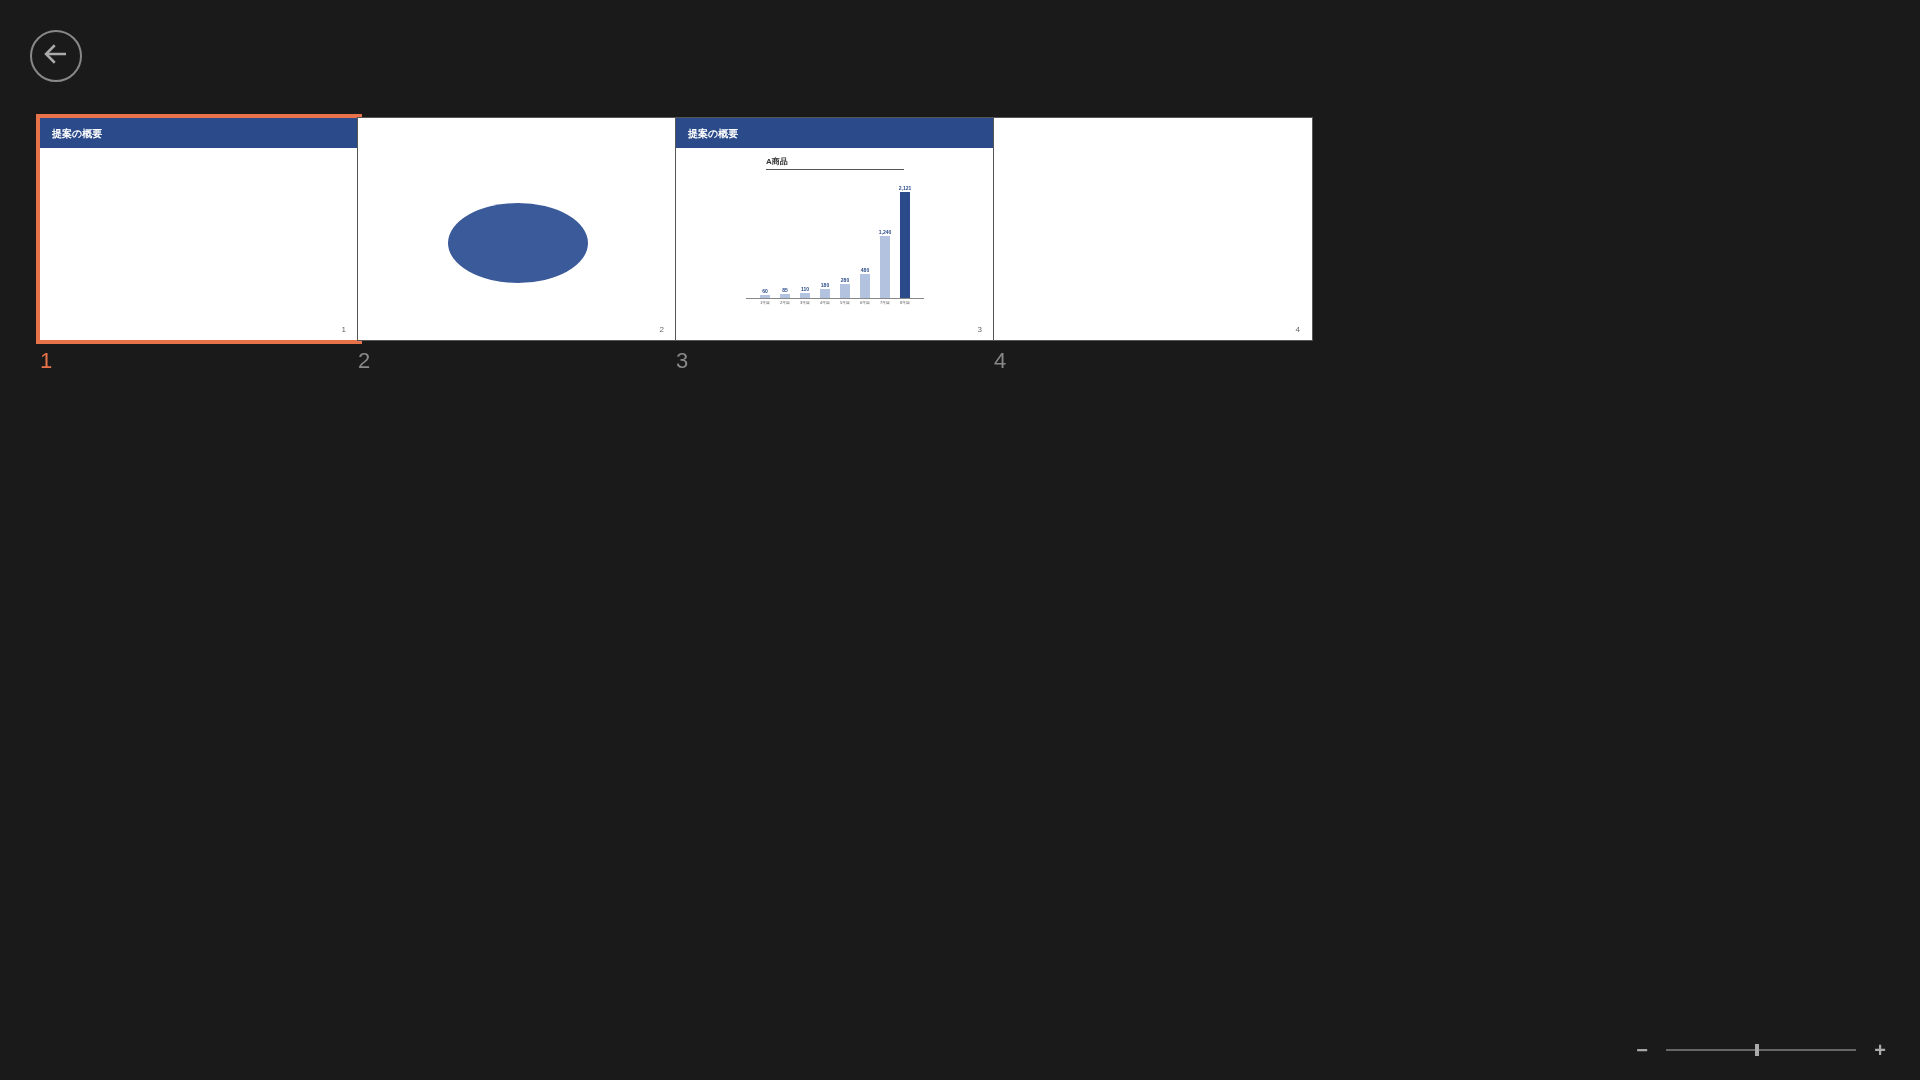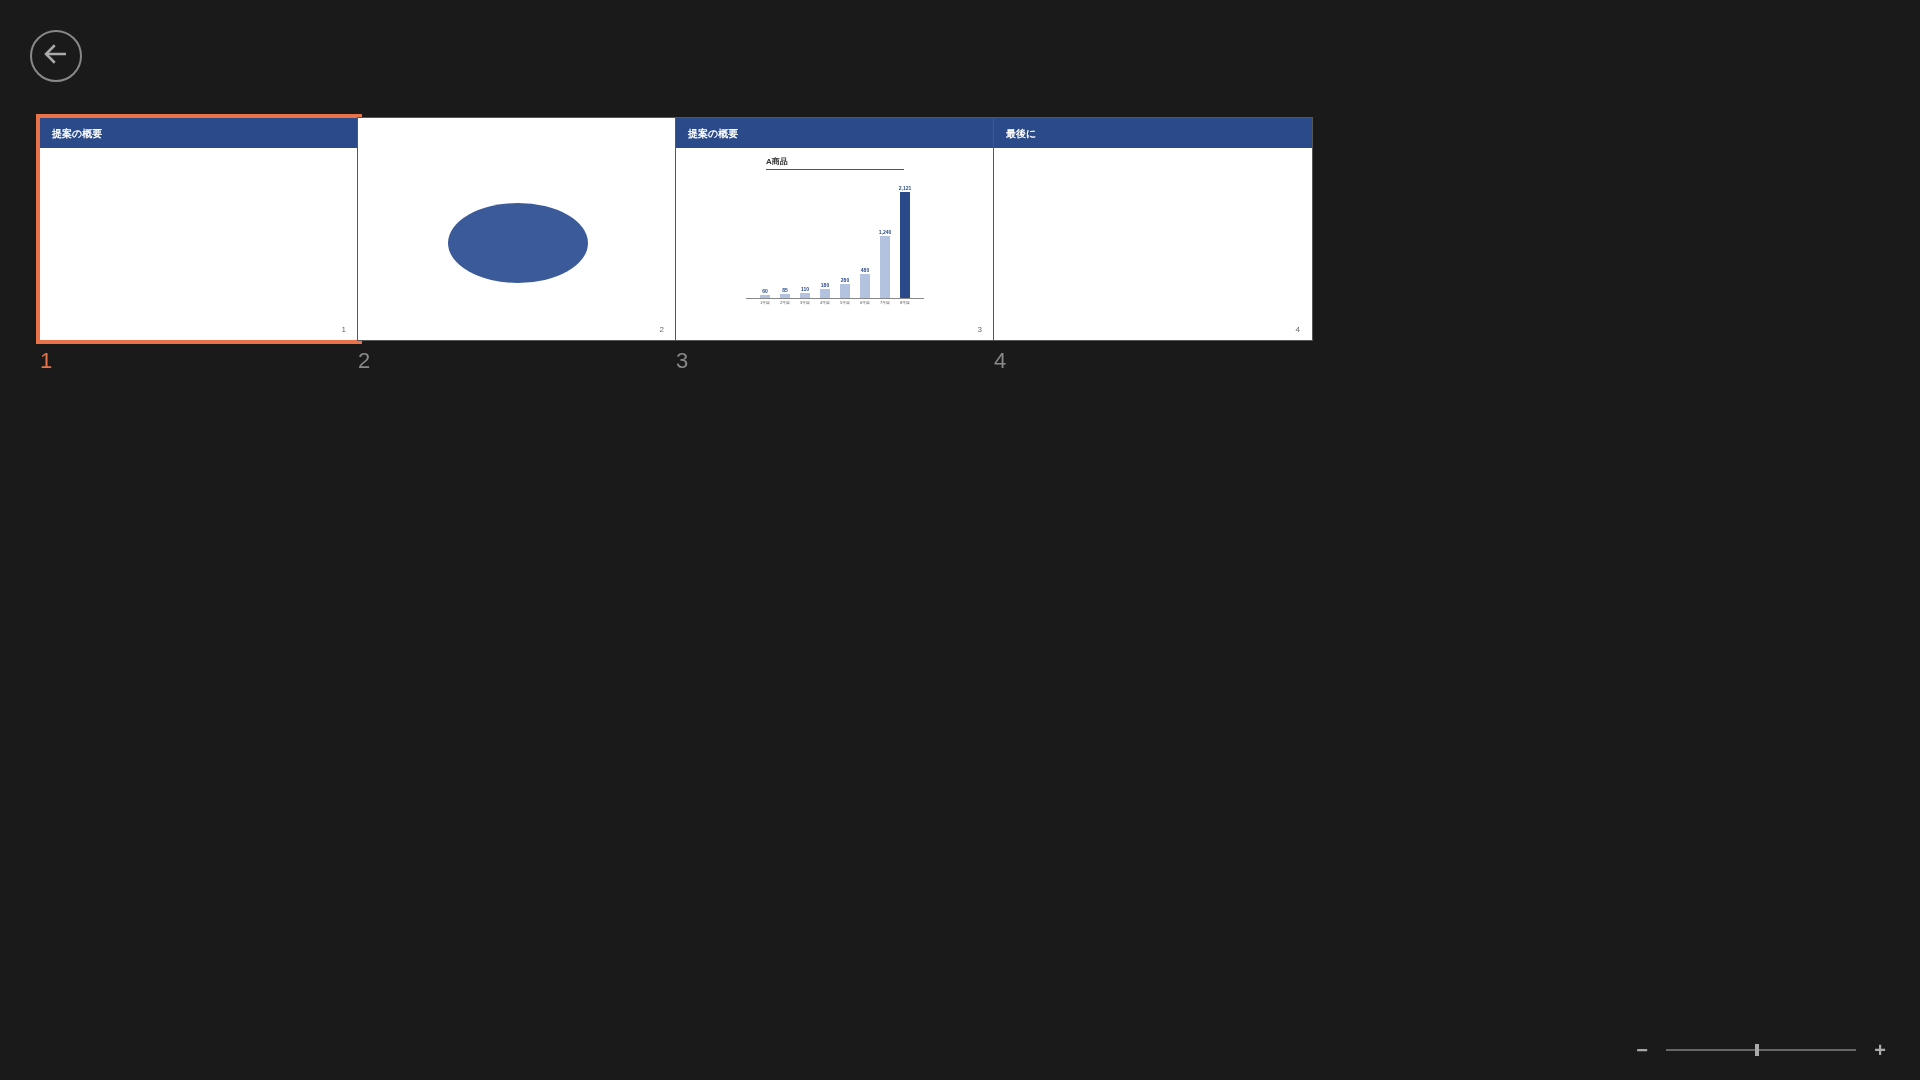--- a/index.html
+++ b/index.html
@@ -259,21 +259,20 @@
             <span>7年目</span>
             <span>8年目</span>
           </div>
         </div>
         <div class="slide-page-num-inner">3</div>
       </div>
       <div class="slide-number">3</div>
     </div>
     <div class="slide-wrapper">
       <div class="slide-thumb">
-        <div class="slide-header">最後に</div>
         <div class="slide-page-num-inner">4</div>
       </div>
       <div class="slide-number">4</div>
     </div>
   </div>
 
 <div class="zoom-controls">
   <div class="zoom-btn">−</div>
   <div class="zoom-track">
     <div class="zoom-thumb" style="left: 47%;"></div>

